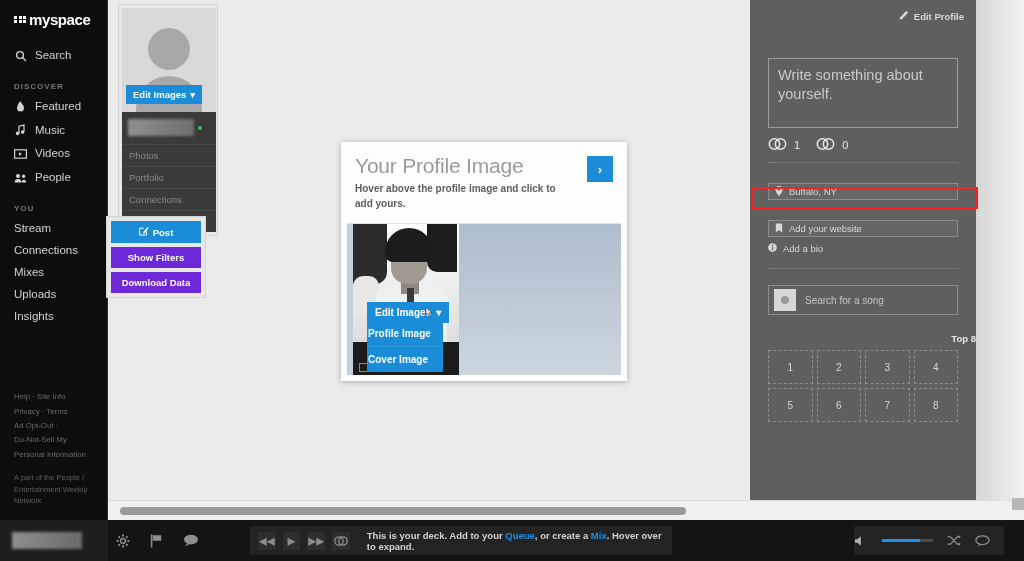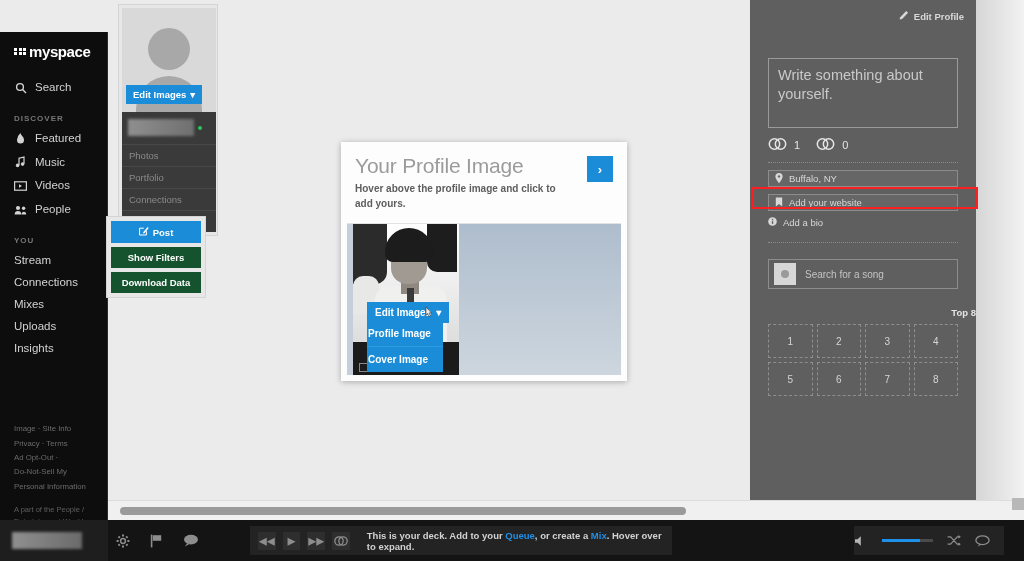--- a/index.html
+++ b/index.html
@@ -9,21 +9,20 @@
     font-family: "Liberation Sans", sans-serif;
     overflow: hidden;
   }
   #app { position: relative; width: 1024px; height: 561px; background: #ebebeb; }
 
   
   #sidebar {
     position: absolute; left: 0; top: 0; width: 108px; height: 520px;
     background: #0d0d0d; color: #cfcfcf;
     border-right: 1px solid #2a2a2a;
-    margin-top: 32px;
   }
   .logo { display: flex; align-items: center; gap: 3px; padding: 11px 0 0 14px; }
   .logo-dots { display: grid; grid-template-columns: repeat(3, 3px); grid-template-rows: repeat(2, 3px); gap: 1.5px; }
   .logo-dots i { background: #fff; display: block; width: 3px; height: 3px; }
   .logo-text { color: #fff; font-size: 15px; font-weight: bold; letter-spacing: -0.4px; }
 
   .nav-row {
     display: flex; align-items: center; gap: 8px;
     padding: 5px 0 5px 14px; font-size: 11.5px; color: #d2d2d2;
     cursor: pointer; line-height: 1.2;
@@ -78,21 +77,21 @@
   #mini-actions {
     position: absolute; left: 106px; top: 216px; width: 100px;
     background: #e7e7e7; border: 1px solid #d4d4d4; padding: 4px;
   }
   .act-btn {
     display: flex; align-items: center; justify-content: center; gap: 4px;
     font-size: 9.5px; font-weight: bold; padding: 5px 0; margin-bottom: 4px; cursor: pointer;
   }
   .act-btn:last-child { margin-bottom: 0; }
   .act-blue { background: #1a8cd8; color: #fff; }
-  .act-gray { background: #14532d; color: #fff; }
+  .act-gray { background: #6d28d9; color: #fff; }
 
   
   #canvas {
     position: absolute; left: 108px; top: 0; right: 274px; height: 500px;
     background: #ebebeb;
   }
 
   #tip-card {
     position: absolute; left: 233px; top: 142px; width: 286px;
     background: #fdfdfd; box-shadow: 0 1px 6px rgba(0,0,0,.28);
@@ -152,21 +151,21 @@
   }
   #bio-box {
     margin: 36px 18px 0 18px; height: 70px; border: 1px solid #9a9a9a;
     padding: 7px 9px; font-size: 14.5px; color: #c9c9c9; line-height: 1.3;
   }
   #counts { display: flex; align-items: center; gap: 16px; margin: 10px 0 0 18px; font-size: 11px; color: #e6e6e6; }
   .count-item { display: flex; align-items: center; gap: 6px; cursor: pointer; }
   .dashed-sep { margin: 10px 18px 0 18px; border-top: 1px dotted #8c8c8c; }
 
   .field-row {
-    position: relative; margin: 7px 18px 0 18px; height: 17px;
+    position: relative; margin: 20px 18px 0 18px; height: 17px;
     border: 1px solid #8c8c8c; background: #666; display: flex; align-items: center;
     gap: 6px; padding-left: 6px; font-size: 9.5px; color: #d8d8d8; cursor: pointer;
   }
   .field-plain {
     margin: 6px 18px 0 18px; display: flex; align-items: center; gap: 6px;
     font-size: 9.5px; color: #d8d8d8; cursor: pointer;
   }
   #song-box {
     margin: 16px 18px 0 18px; height: 30px; border: 1px solid #8c8c8c;
     display: flex; align-items: center; gap: 9px; padding-left: 5px;
@@ -284,21 +283,21 @@
     </div>
 
     <div class="section-label">YOU</div>
     <div class="nav-plain">Stream</div>
     <div class="nav-plain">Connections</div>
     <div class="nav-plain">Mixes</div>
     <div class="nav-plain">Uploads</div>
     <div class="nav-plain">Insights</div>
 
     <div id="side-footer">
-      <div class="foot-line">Image · Site Info</div>
+      <div class="foot-line">Help · Site Info</div>
       <div class="foot-line">Privacy · Terms</div>
       <div class="foot-line">Ad Opt-Out ·</div>
       <div class="foot-line">Do-Not-Sell My</div>
       <div class="foot-line">Personal Information</div>
       <div class="foot-note">A part of the People / Entertainment Weekly Network.</div>
     </div>
   </div>
 
   <div id="canvas">
 

